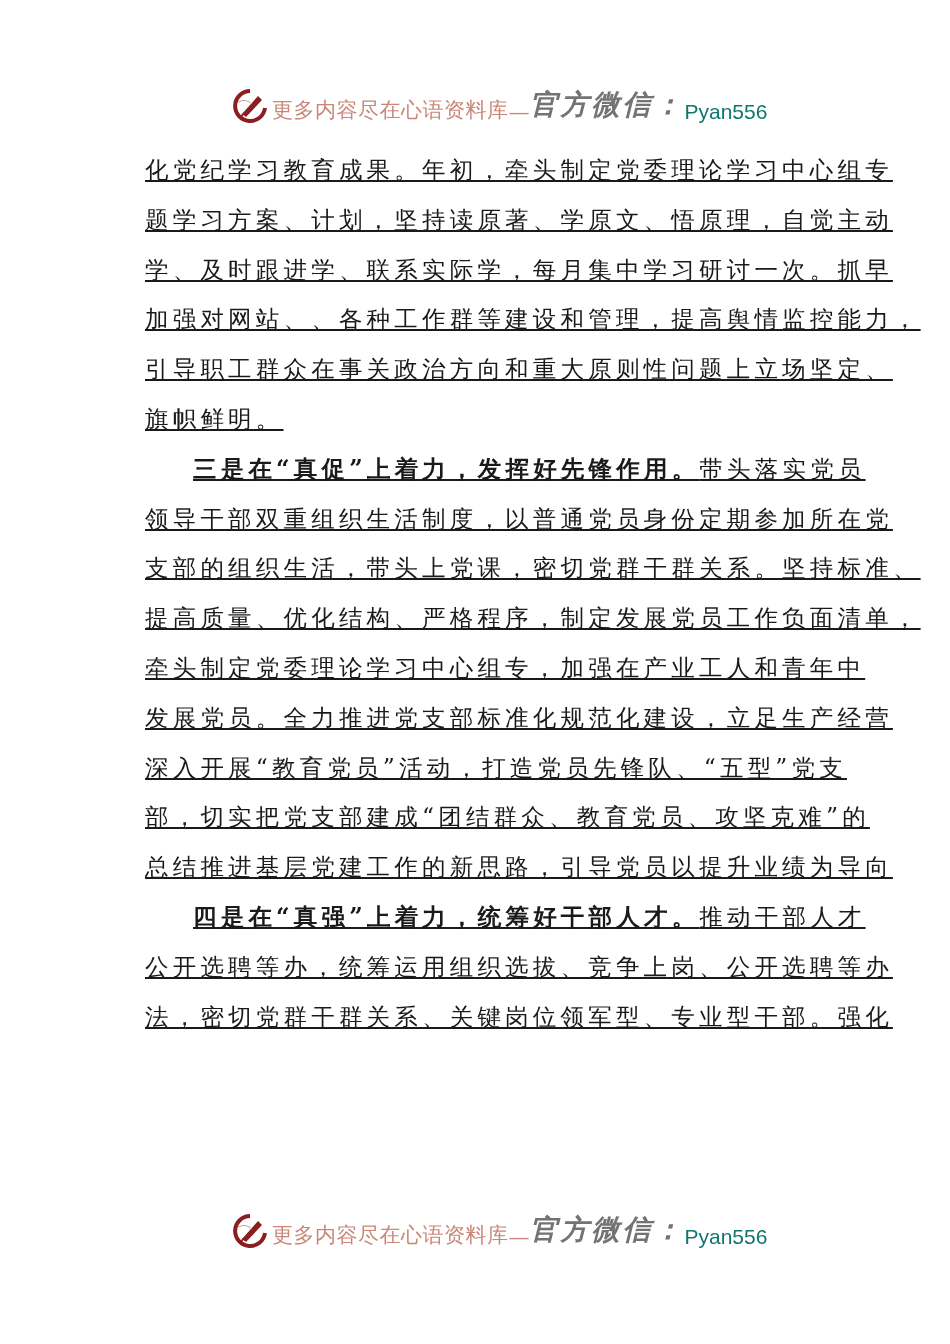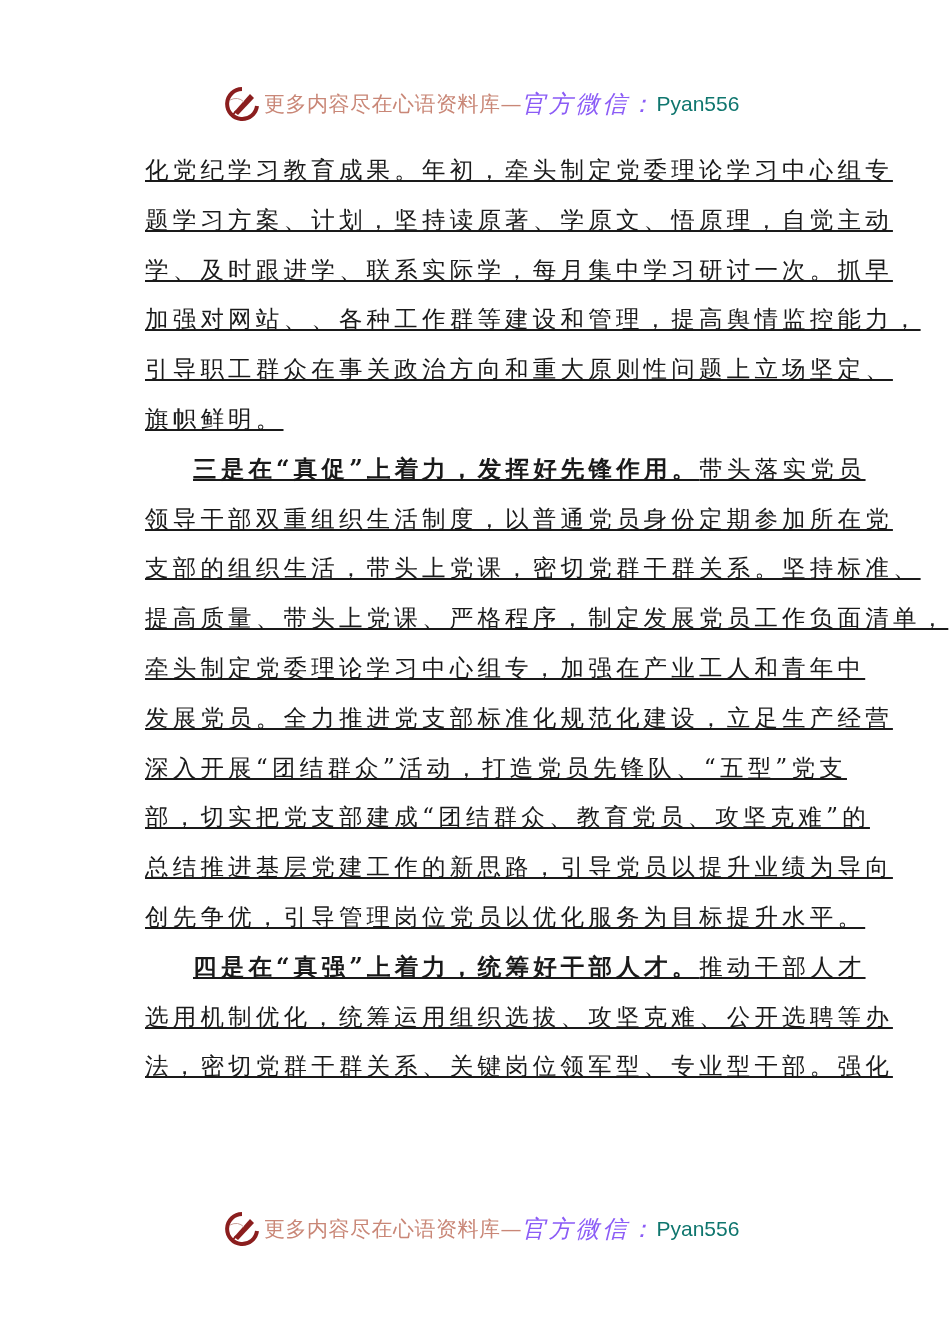--- a/index.html
+++ b/index.html
@@ -1,24 +1,24 @@
 <!DOCTYPE html>
 <html><head>
   <meta charset="utf-8">
   <style>
     html, body { margin: 0; padding: 0; background: #ffffff; }
     body { width: 950px; height: 1344px; position: relative; overflow: hidden;
            font-family: "DejaVu Serif", "Liberation Serif", serif; color: #1a1a1a; }
-    .banner { position: absolute; left: 224px; height: 40px; display: flex; align-items: center; white-space: nowrap; }
+    .banner { position: absolute; left: 232px; height: 40px; display: flex; align-items: flex-end; white-space: nowrap; }
     .banner.top { top: 84px; }
     .banner.bottom { top: 1209px; }
     .logo { width: 36px; height: 36px; margin-right: 4px; }
     .banner-main { color: #c98777; font-size: 21px; letter-spacing: 0.5px; }
     .banner-sep { color: #c98777; font-size: 21px; }
-    .banner-wechat { color: #8b5cf6; font-size: 24px; letter-spacing: 3px; font-style: italic; }
+    .banner-wechat { color: #737373; font-size: 28px; letter-spacing: 3px; font-style: italic; font-weight: bold; }
     .banner-id { color: #0f766e; font-family: "Liberation Sans", sans-serif; font-size: 21px; }
     .page-body { position: absolute; left: 145px; top: 146px; width: 680px; text-decoration: underline; }
     .line { height: 49.8px; line-height: 49.8px; font-size: 23.5px; white-space: nowrap; letter-spacing: 4.2px; }
     .indent { padding-left: 48px; }
     .bold { font-weight: bold; }
   </style>
 </head>
 <body>
 
 <div class="banner top">
@@ -37,29 +37,28 @@
 <div class="page-body">
   <div class="line">化党纪学习教育成果。年初，牵头制定党委理论学习中心组专</div>
   <div class="line">题学习方案、计划，坚持读原著、学原文、悟原理，自觉主动</div>
   <div class="line">学、及时跟进学、联系实际学，每月集中学习研讨一次。抓早</div>
   <div class="line">加强对网站、、各种工作群等建设和管理，提高舆情监控能力，</div>
   <div class="line">引导职工群众在事关政治方向和重大原则性问题上立场坚定、</div>
   <div class="line">旗帜鲜明。</div>
   <div class="line indent"><span class="bold">三是在“真促”上着力，发挥好先锋作用。</span><span>带头落实党员</span></div>
   <div class="line">领导干部双重组织生活制度，以普通党员身份定期参加所在党</div>
   <div class="line">支部的组织生活，带头上党课，密切党群干群关系。坚持标准、</div>
-  <div class="line">提高质量、带头上党课、严格程序，制定发展党员工作负面清单，</div>
+  <div class="line">提高质量、优化结构、严格程序，制定发展党员工作负面清单，</div>
   <div class="line">牵头制定党委理论学习中心组专，加强在产业工人和青年中</div>
   <div class="line">发展党员。全力推进党支部标准化规范化建设，立足生产经营</div>
-  <div class="line">深入开展“团结群众”活动，打造党员先锋队、“五型”党支</div>
+  <div class="line">深入开展“教育党员”活动，打造党员先锋队、“五型”党支</div>
   <div class="line">部，切实把党支部建成“团结群众、教育党员、攻坚克难”的</div>
   <div class="line">总结推进基层党建工作的新思路，引导党员以提升业绩为导向</div>
-  <div class="line">创先争优，引导管理岗位党员以优化服务为目标提升水平。</div>
   <div class="line indent"><span class="bold">四是在“真强”上着力，统筹好干部人才。</span><span>推动干部人才</span></div>
-  <div class="line">选用机制优化，统筹运用组织选拔、攻坚克难、公开选聘等办</div>
+  <div class="line">公开选聘等办，统筹运用组织选拔、竞争上岗、公开选聘等办</div>
   <div class="line">法，密切党群干群关系、关键岗位领军型、专业型干部。强化</div>
 </div>
 
 <div class="banner bottom">
   <svg class="logo" viewBox="0 0 36 36">
     <path d="M18 3 A15 15 0 1 0 33 20" fill="none" stroke="#8b1e1e" stroke-width="4"></path>
     <path d="M10 26 L26 8 L30 12 L14 29 Z" fill="#8b1e1e"></path>
     <path d="M8 30 L12 25" stroke="#8b1e1e" stroke-width="2"></path>
     <path d="M6 14 Q14 10 20 16" fill="none" stroke="#c9a09a" stroke-width="1"></path>
   </svg>

